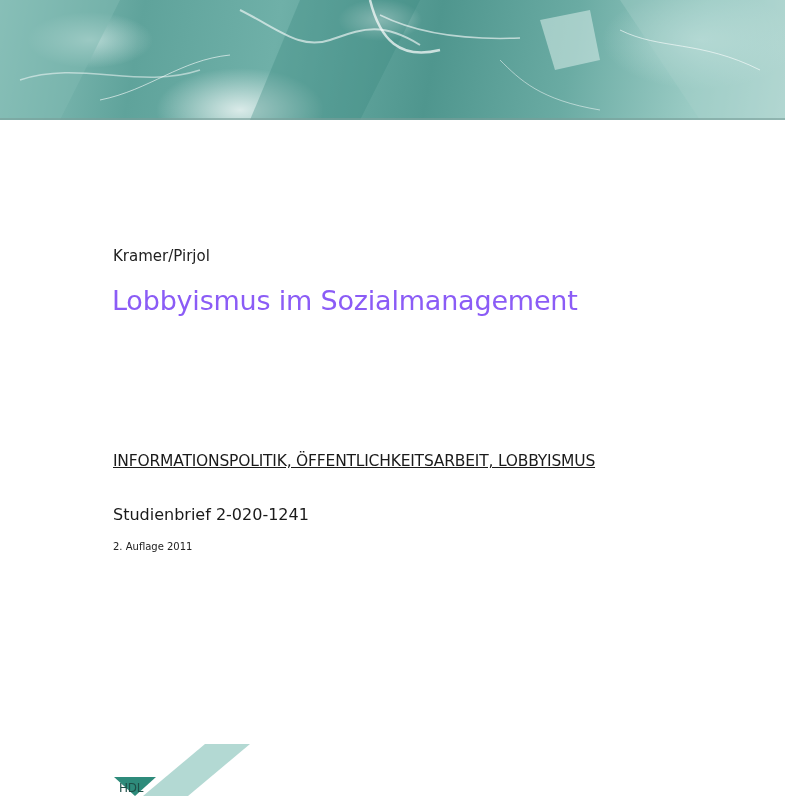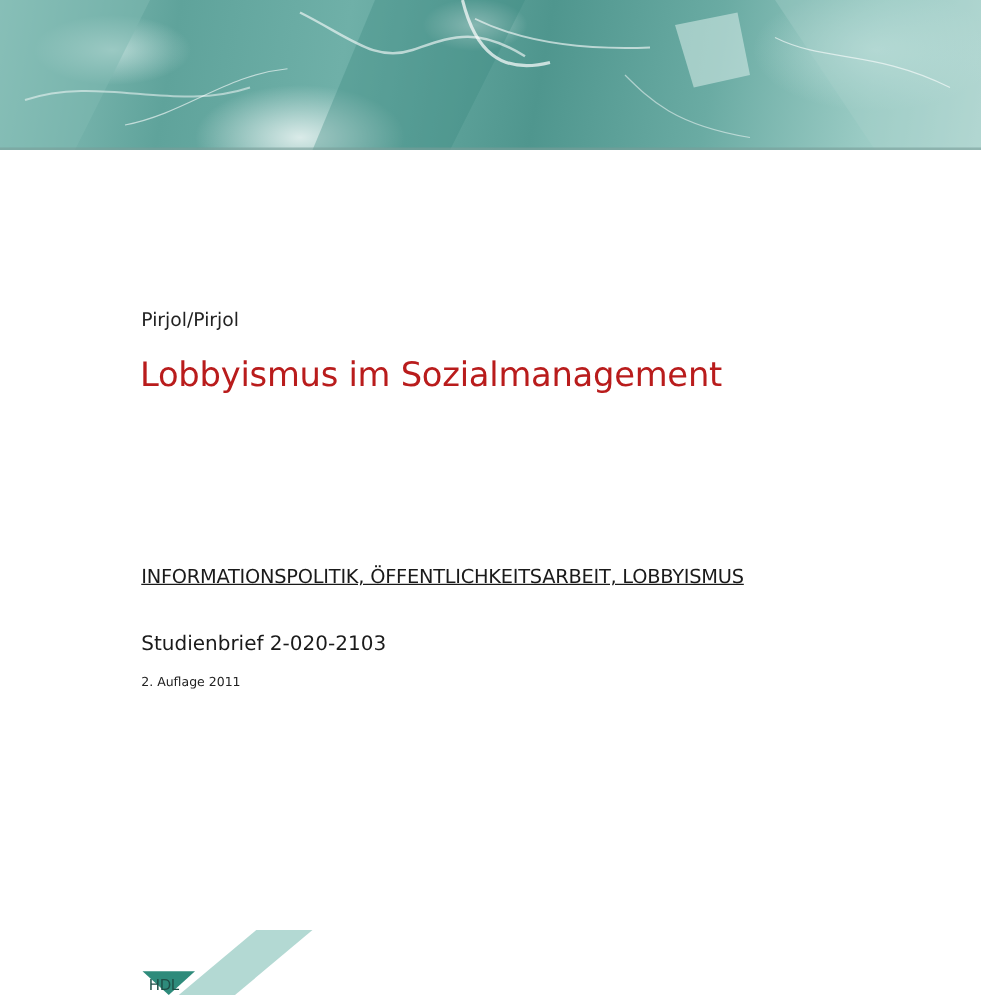--- a/index.html
+++ b/index.html
@@ -9,21 +9,21 @@
   .banner { position: absolute; left: 0; top: 0; width: 785px; height: 120px; overflow: hidden;
             background:
               radial-gradient(ellipse 120px 60px at 240px 110px, rgba(255,255,255,0.75), rgba(255,255,255,0) 70%),
               radial-gradient(ellipse 90px 40px at 90px 40px, rgba(230,245,243,0.6), rgba(255,255,255,0) 70%),
               radial-gradient(ellipse 140px 70px at 700px 40px, rgba(210,235,232,0.55), rgba(255,255,255,0) 70%),
               radial-gradient(ellipse 60px 30px at 380px 20px, rgba(255,255,255,0.5), rgba(255,255,255,0) 70%),
               linear-gradient(100deg, #8fc4bd 0%, #5fa39b 18%, #6fb0a8 35%, #4f968e 55%, #6aaba3 72%, #9acbc4 88%, #b7dad5 100%); }
   .banner svg { position: absolute; left: 0; top: 0; }
 
   .authors { position: absolute; left: 113px; top: 247px; font-size: 15px; color: #222; }
-  .title { position: absolute; left: 112px; top: 285px; font-size: 27px; color: #b91c1c; letter-spacing: -0.2px; }
+  .title { position: absolute; left: 112px; top: 285px; font-size: 27px; color: #8b5cf6; letter-spacing: -0.2px; }
   .subject { position: absolute; left: 113px; top: 452px; font-size: 15.5px; color: #1a1a1a; letter-spacing: -0.2px; text-decoration: underline; }
   .studienbrief { position: absolute; left: 113px; top: 505px; font-size: 16px; color: #1a1a1a; }
   .edition { position: absolute; left: 113px; top: 541px; font-size: 10px; color: #222; text-align: center; }
 
   .logo { position: absolute; left: 110px; top: 744px; width: 430px; height: 56px; }
   .logo svg { position: absolute; left: 0; top: 0; }
   .hdl-text { position: absolute; left: 9px; top: 37px; font-size: 12px; color: #1e4f47; letter-spacing: -0.3px; }
   .org-name { position: absolute; left: 124px; top: 36px; font-size: 13px; color: #2f8f80; letter-spacing: 0.1px; }
 </style>
 </head>
@@ -39,24 +39,24 @@
     <path d="M370 0 C 380 40, 400 60, 440 50" stroke="#ffffff" stroke-width="2.5" fill="none" opacity="0.7"></path>
     <path d="M380 15 C 420 35, 470 40, 520 38" stroke="#ffffff" stroke-width="1.5" fill="none" opacity="0.6"></path>
     <path d="M20 80 C 80 60, 140 90, 200 70" stroke="#ffffff" stroke-width="1.5" fill="none" opacity="0.5"></path>
     <path d="M100 100 C 150 90, 180 60, 230 55" stroke="#ffffff" stroke-width="1" fill="none" opacity="0.6"></path>
     <path d="M620 30 C 660 50, 700 40, 760 70" stroke="#ffffff" stroke-width="1" fill="none" opacity="0.6"></path>
     <path d="M500 60 C 520 80, 540 100, 600 110" stroke="#ffffff" stroke-width="1" fill="none" opacity="0.5"></path>
     <rect x="0" y="118" width="785" height="2" fill="#7a9e99" opacity="0.6"></rect>
   </svg>
 </div>
 
-<div class="authors">Pirjol/Pirjol</div>
+<div class="authors">Kramer/Pirjol</div>
 <div class="title">Lobbyismus im Sozialmanagement</div>
 <div class="subject">INFORMATIONSPOLITIK, ÖFFENTLICHKEITSARBEIT, LOBBYISMUS</div>
-<div class="studienbrief">Studienbrief 2-020-2103</div>
+<div class="studienbrief">Studienbrief 2-020-1241</div>
 <div class="edition">2. Auflage 2011</div>
 
 <div class="logo">
   <svg width="430" height="56" viewBox="0 0 430 56">
     <polygon points="95,0 140,0 78,52 33,52" fill="#b3d9d3"></polygon>
     <polygon points="4,33 46,33 25,52" fill="#2e8b7b"></polygon>
   </svg>
   <span class="hdl-text">HDL</span>
 </div>
 

